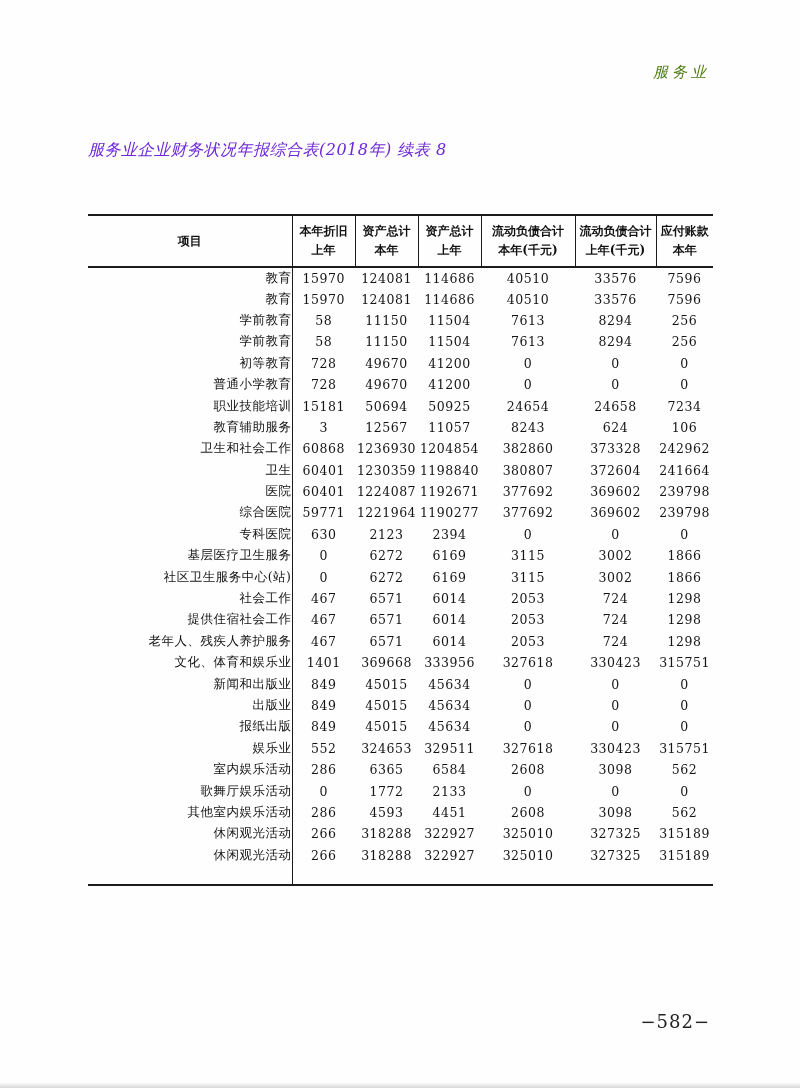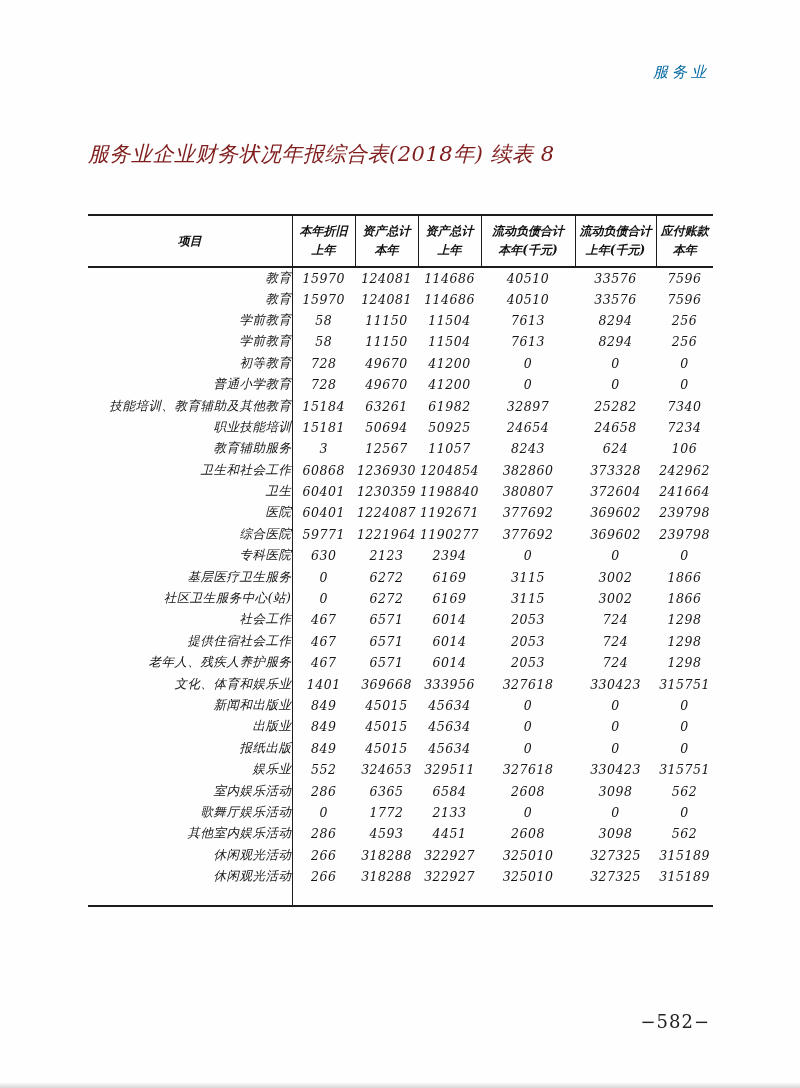--- a/index.html
+++ b/index.html
@@ -9,35 +9,34 @@
     font-family: "DejaVu Serif", "Liberation Serif", serif;
     color: #1c1c1c;
     position: relative;
     overflow: hidden;
   }
   .page { position: absolute; inset: 0; background: #fefefe; }
 
   .corner-label {
     position: absolute; top: 63px; right: 90px;
     font-size: 15px; font-style: italic; letter-spacing: 4px;
-    color: #0369a1;
+    color: #4d7c0f;
   }
   .doc-title {
     position: absolute; top: 140px; left: 88px;
-    font-size: 21px; font-style: italic; letter-spacing: 0.5px;
-    color: #7f1d1d;
+    font-size: 16px; font-style: italic; letter-spacing: 0.5px;
+    color: #6d28d9;
   }
 
   table.data-table {
     position: absolute; left: 88px; top: 214px;
     width: 625px;
     border-collapse: collapse; table-layout: fixed;
     border-top: 2px solid #1c1c1c;
     border-bottom: 2px solid #1c1c1c;
-    font-style: italic;
   }
   thead tr { height: 52px; }
   thead th {
     font-size: 12px; font-weight: bold; color: #111;
     text-align: center; vertical-align: middle;
     line-height: 1.55; padding: 0;
     border-bottom: 2px solid #1c1c1c;
     border-right: 1px solid #1c1c1c;
   }
   thead th:last-child { border-right: none; }
@@ -164,29 +163,20 @@
         <tr>
     <td class="item">普通小学教育</td>
     <td class="num">728</td>
     <td class="num">49670</td>
     <td class="num">41200</td>
     <td class="num">0</td>
     <td class="num">0</td>
     <td class="num">0</td>
   </tr>
         <tr>
-    <td class="item">技能培训、教育辅助及其他教育</td>
-    <td class="num">15184</td>
-    <td class="num">63261</td>
-    <td class="num">61982</td>
-    <td class="num">32897</td>
-    <td class="num">25282</td>
-    <td class="num">7340</td>
-  </tr>
-        <tr>
     <td class="item">职业技能培训</td>
     <td class="num">15181</td>
     <td class="num">50694</td>
     <td class="num">50925</td>
     <td class="num">24654</td>
     <td class="num">24658</td>
     <td class="num">7234</td>
   </tr>
         <tr>
     <td class="item">教育辅助服务</td>

